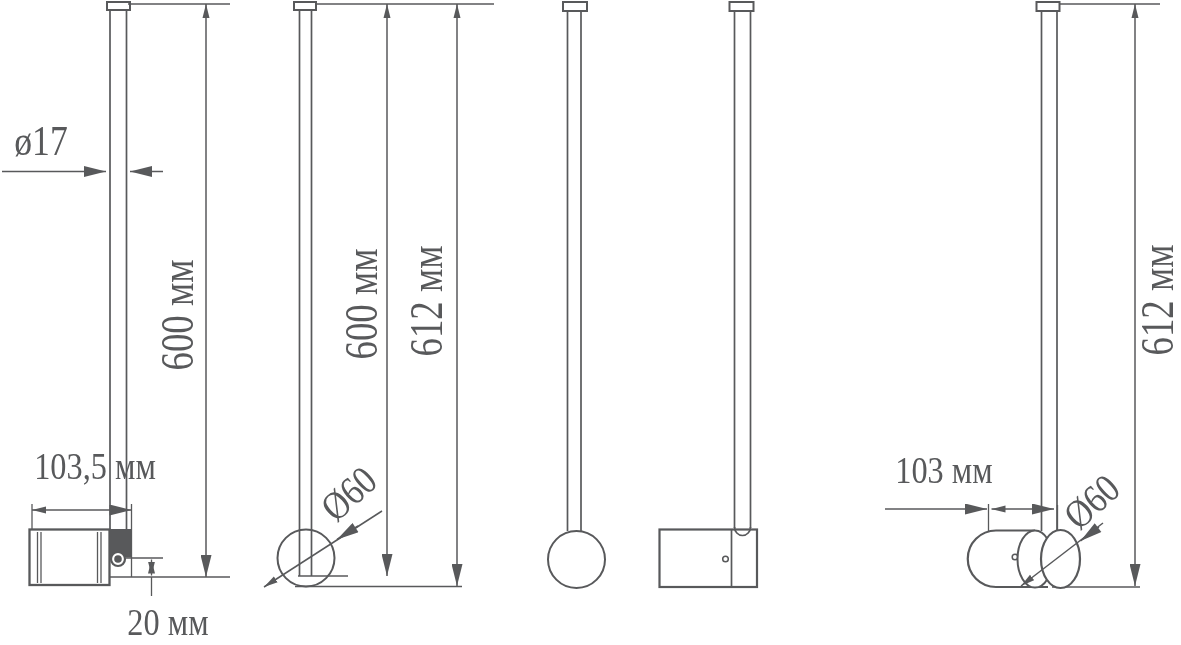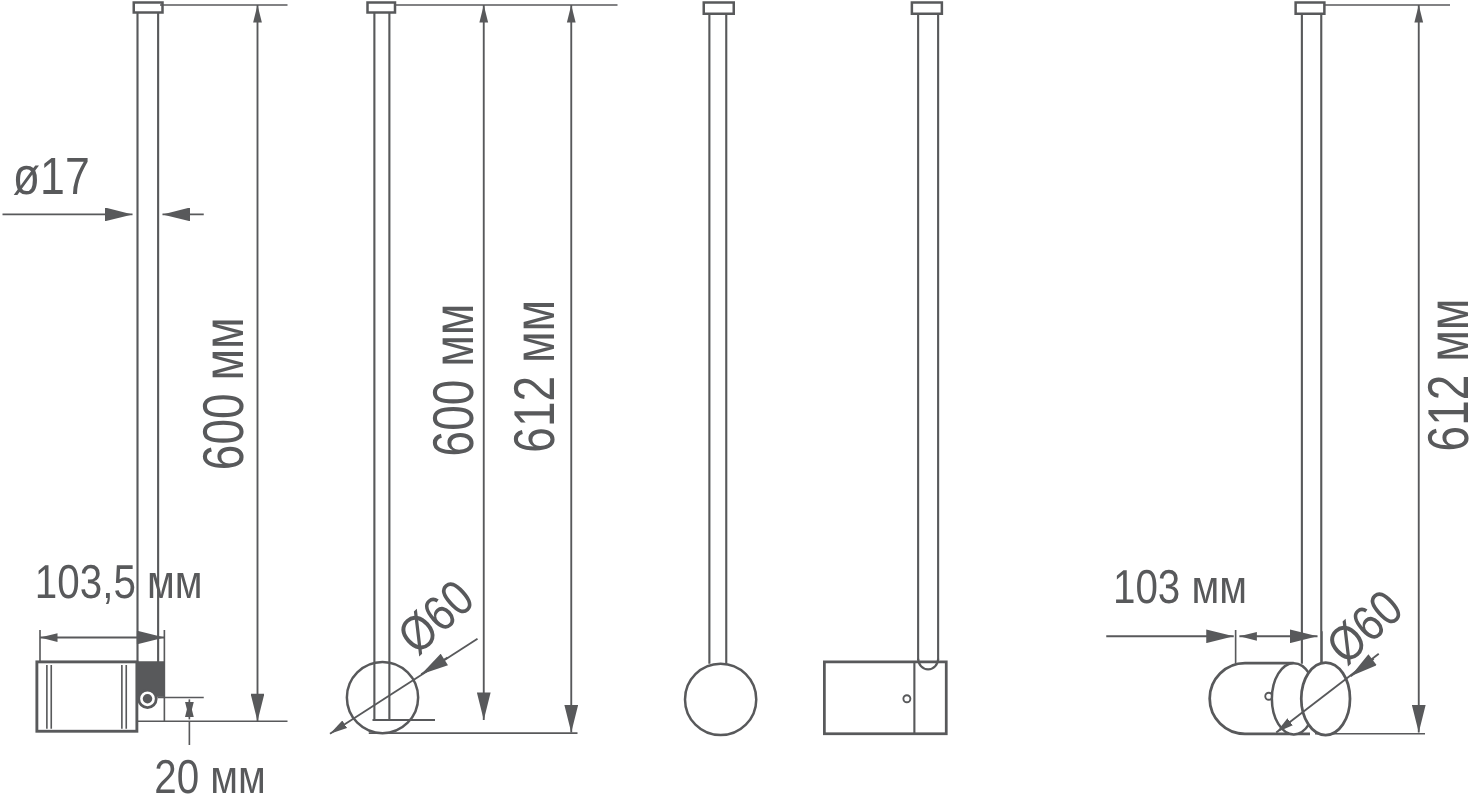--- a/index.html
+++ b/index.html
@@ -1,21 +1,21 @@
 <!DOCTYPE html>
 <html><head>
 <meta charset="utf-8">
 <style>
   html,body{margin:0;padding:0;background:#fff;}
   .canvas{
     position:relative;
     width:1181px;height:645px;
     background:#ffffff;
     overflow:hidden;
-    font-family:Liberation Sans, sans-serif;
+    font-family:Liberation Serif, serif;
   }
   .canvas svg{position:absolute;left:0;top:0;}
   .lbl{
     position:absolute;
     color:#58595b;
     white-space:nowrap;
     line-height:1;
     transform:translate(-50%,-50%) scaleX(0.85);
   }
   .lbl.vert{transform:translate(-50%,-50%) rotate(-90deg) scaleX(0.8);}

